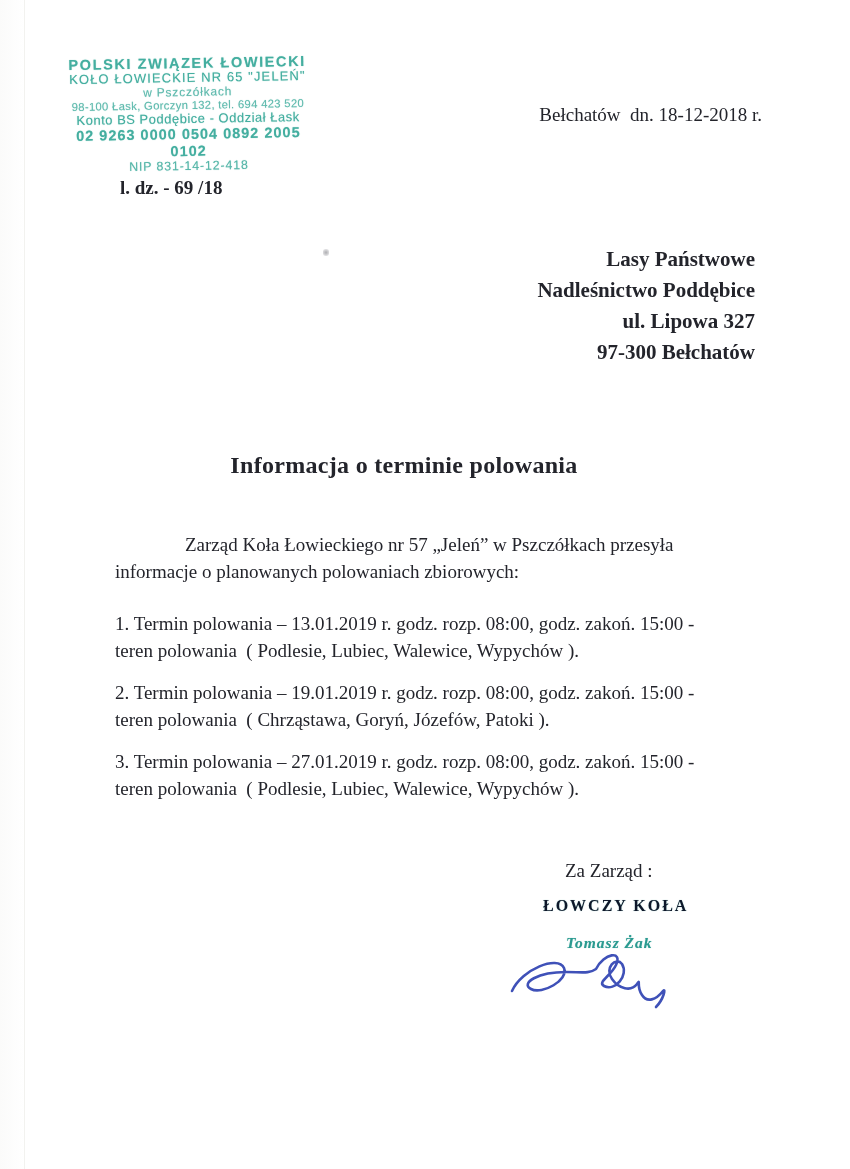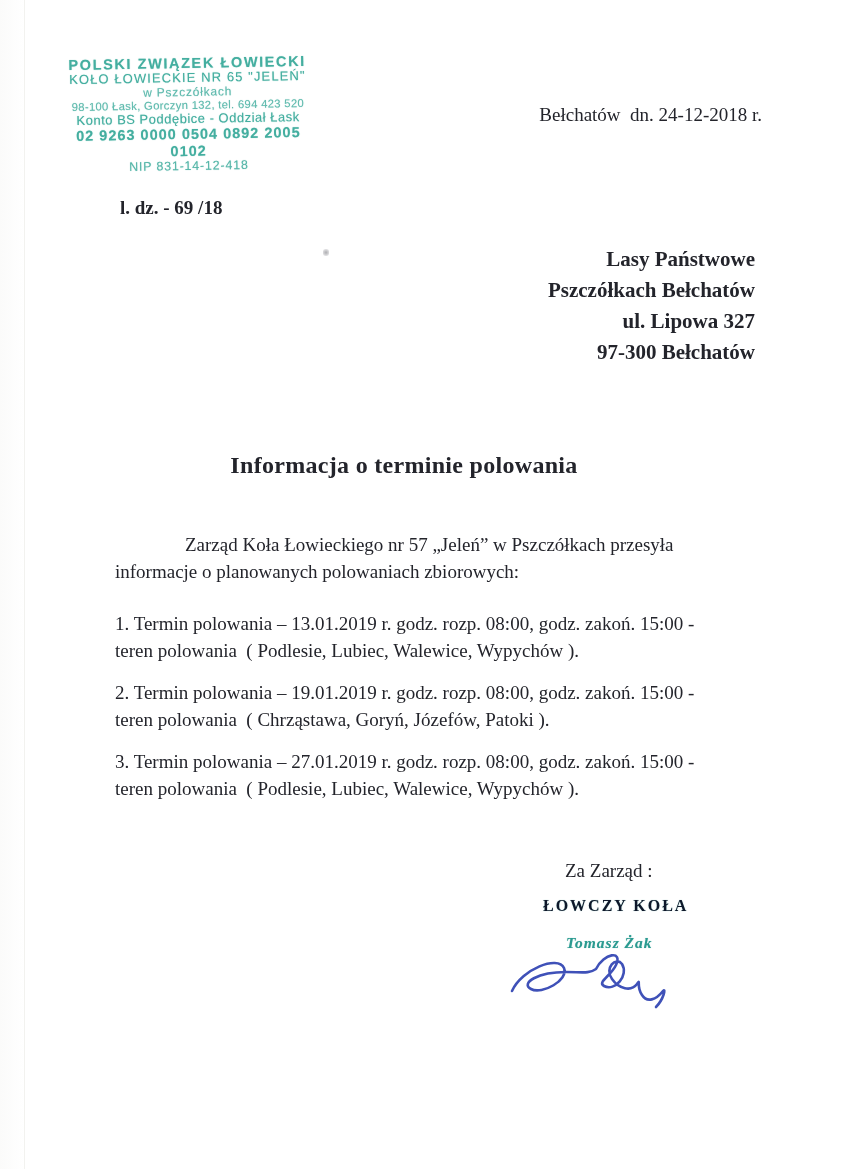--- a/index.html
+++ b/index.html
@@ -22,21 +22,21 @@
   }
   .stamp .l0{font-size:14.5px;font-weight:bold;letter-spacing:1.6px;}
   .stamp .l1{font-size:13px;letter-spacing:1.1px;}
   .stamp .l2{font-size:12px;letter-spacing:.8px;opacity:.85;}
   .stamp .l3{font-size:11.3px;letter-spacing:.3px;opacity:.85;}
   .stamp .l4{font-size:13px;letter-spacing:.5px;}
   .stamp .l5{font-size:14.5px;font-weight:bold;letter-spacing:1px;}
   .stamp .l6{font-size:12.5px;letter-spacing:.8px;opacity:.9;}
   
   .date-line{position:absolute;left:0;top:104px;width:762px;text-align:right;font-size:19px;}
-  .ref-no{position:absolute;left:120px;top:177px;font-size:19px;font-weight:bold;margin-top:20px;}
+  .ref-no{position:absolute;left:120px;top:177px;font-size:19px;font-weight:bold;}
   
   .recipient{position:absolute;left:430px;top:244px;width:325px;text-align:right;}
   .recipient .r-line{font-size:21px;font-weight:bold;line-height:31px;}
   .recipient .r-note{font-family:"Liberation Sans", sans-serif;font-size:16.5px;font-weight:bold;line-height:24px;}
   
   .doc-title{
     position:absolute;left:0;top:452px;width:778px;box-sizing:border-box;padding-left:30px;
     text-align:center;font-size:24px;font-weight:bold;letter-spacing:.3px;
   }
   
@@ -70,29 +70,29 @@
   <div class="stamp">
     <div class="l0">POLSKI ZWIĄZEK ŁOWIECKI</div>
     <div class="l1">KOŁO ŁOWIECKIE NR 65 "JELEŃ"</div>
     <div class="l2">w Pszczółkach</div>
     <div class="l3">98-100 Łask, Gorczyn 132, tel. 694 423 520</div>
     <div class="l4">Konto BS Poddębice - Oddział Łask</div>
     <div class="l5">02 9263 0000 0504 0892 2005 0102</div>
     <div class="l6">NIP 831-14-12-418</div>
   </div>
 
-  <div class="date-line pre">Bełchatów  dn. 24-12-2018 r.</div>
+  <div class="date-line pre">Bełchatów  dn. 18-12-2018 r.</div>
 
   <div class="ref-no pre">l. dz. - 69 /18</div>
 
   <div class="artifact"></div>
 
   <div class="recipient">
     <div class="r-line">Lasy Państwowe</div>
-    <div class="r-line">Pszczółkach Bełchatów</div>
+    <div class="r-line">Nadleśnictwo Poddębice</div>
     <div class="r-line">ul. Lipowa 327</div>
     <div class="r-line">97-300 Bełchatów</div>
   </div>
 
   <div class="doc-title">Informacja o terminie polowania</div>
 
   <div class="intro">
     <div class="first pre">Zarząd Koła Łowieckiego nr 57 „Jeleń” w Pszczółkach przesyła</div>
     <div class="pre">informacje o planowanych polowaniach zbiorowych:</div>
   </div>

